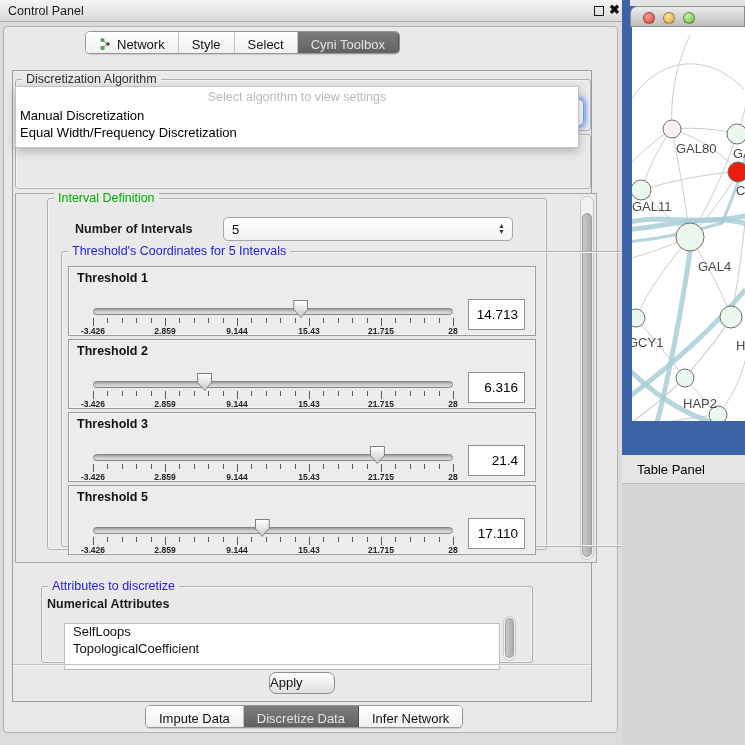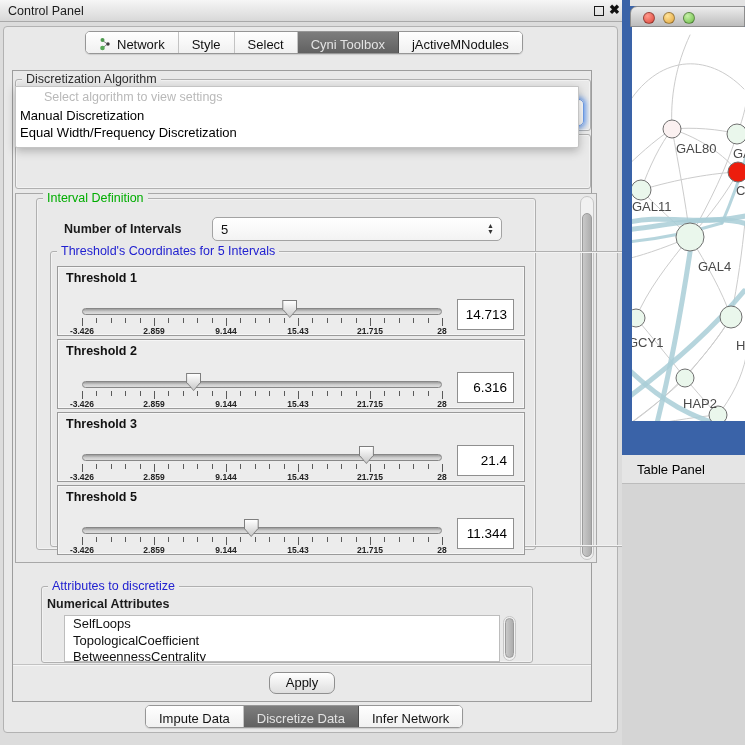--- a/index.html
+++ b/index.html
@@ -39,22 +39,22 @@
   .gtitle.blue  { color:var(--blue); }
 
   .combo { position:absolute; background:linear-gradient(#ffffff,#f3f3f3); border:1px solid #a3a3a3;
     border-radius:5px; font-size:13px; color:#111; display:flex; align-items:center; padding:0 22px 0 8px; }
   .combo .spin { position:absolute; right:7px; top:50%; transform:translateY(-50%);
     font-size:7px; line-height:6px; color:#333; text-align:center; }
   .combo.focus { box-shadow:0 0 5px 2px rgba(92,151,243,.85); border-color:#6f9ee8; }
 
   .popup { position:absolute; left:2px; top:15px; width:564px; height:62px; background:#fff;
     border:1px solid #c4c4c4; border-radius:0 0 2px 2px; box-shadow:0 3px 10px rgba(0,0,0,.25); z-index:50; }
-  .popup .hint { position:absolute; left:0; top:3px; width:100%; text-align:left;
-    font-size:12.5px; color:#b9b9b9;margin-left:28px; }
+  .popup .hint { position:absolute; left:0; top:3px; width:100%; text-align:center;
+    font-size:12.5px; color:#b9b9b9; }
   .popup .opt { position:absolute; left:4px; font-size:13px; color:#000; white-space:nowrap; }
   .popup .opt.b { font-weight:normal; }
 
   .scrollwrap { position:absolute; left:2px; top:122px; width:582px; height:370px;
     border:1px solid #a8a8a8; background:#e9e9e9; }
   .vtrack { position:absolute; background:#f1f1f1; border:1px solid #c6c6c6; border-radius:7px; }
   .vthumb { position:absolute; left:1px; width:10px; background:linear-gradient(90deg,#c9c9c9,#adadad);
     border:1px solid #9b9b9b; border-radius:6px; }
 
   .blabel { position:absolute; font-size:12.5px; font-weight:bold; color:#1b1b1b; white-space:nowrap; }
@@ -74,21 +74,21 @@
   .tlab { position:absolute; transform:translateX(-50%); font-size:8.5px; font-weight:bold; color:#222; white-space:nowrap; }
   .vbox { position:absolute; left:399px; top:32px; width:57px; height:31px; background:#fff;
     border:1px solid #8f8f8f; font-size:13.5px; color:#000; text-align:right; padding:7px 6px 0 0; }
 
   .listbox { position:absolute; background:#fff; border:1px solid #bdbdbd; overflow:hidden; }
   .listbox .li { font-size:13px; color:#111; padding:1px 0 1px 8px; line-height:14.5px; white-space:nowrap; }
 
   .sep { position:absolute; left:0; top:593px; width:578px; height:2px;
     border-top:1px solid #c2c2c2; border-bottom:1px solid #f6f6f6; }
   .button { position:absolute; background:linear-gradient(#ffffff,#dedede); border:1px solid #8f8f8f;
-    border-radius:7px; font-size:13px; color:#111; text-align:center; line-height:20px; }
+    border-radius:7px; font-size:13px; color:#111; text-align:left; line-height:20px; }
   #apply-btn { left:256px; top:601px; width:66px; height:22px; }
 
   
   .net-region { position:absolute; left:622px; top:0; width:123px; height:455px; background:var(--netblue); }
   .mac-top { position:absolute; left:630px; top:0px; width:115px; height:6px; background:#e3e3e3; }
   .mac-titlebar { position:absolute; left:630px; top:6px; width:115px; height:21px;
     background:linear-gradient(#ececec,#bdbdbd); border:1px solid #8d8d8d; border-radius:7px 0 0 0; }
   .light { position:absolute; top:4.5px; width:12px; height:12px; border-radius:50%; border:1px solid rgba(0,0,0,.35); }
   .light.r { left:12px; background:radial-gradient(circle at 35% 30%, #ff9a8d, #dd4338); }
   .light.y { left:32px; background:radial-gradient(circle at 35% 30%, #ffe39a, #e2a43a); }
@@ -125,23 +125,20 @@
       </div>
       <div class="seg">
         <span>Style</span>
       </div>
       <div class="seg">
         <span>Select</span>
       </div>
       <div class="seg sel">
         <span>Cyni Toolbox</span>
       </div>
-      <div class="seg">
-        <span>jActiveMNodules</span>
-      </div>
     </div>
 
   <div class="content">
 
     <div class="group" id="algo-group" style="left:2px;top:8px;width:576px;height:52px;">
       <span class="gtitle black">Discretization Algorithm</span>
       <div class="combo focus" style="left:8px;top:19px;width:560px;height:27px;">
         <span class="spin">▲<br>▼</span>
       </div>
     </div>
@@ -156,21 +153,21 @@
 
     <div class="group" style="left:2px;top:63px;width:576px;height:55px;">
       <span class="gtitle black">Table Data</span>
     </div>
 
     <div class="scrollwrap">
       <div class="vtrack" style="right:2px;top:2px;width:14px;height:364px;">
         <div class="vthumb" style="top:16px;height:344px;"></div>
       </div>
 
-      <div class="group" style="left:20px;top:4px;width:500px;height:352px;">
+      <div class="group" style="left:31px;top:4px;width:500px;height:352px;">
         <span class="gtitle green">Interval Definition</span>
         <span class="blabel" style="left:27px;top:23px;">Number of Intervals</span>
         <div class="combo" style="left:175px;top:18px;width:290px;height:24px;">
           <span>5</span>
           <span class="spin">▲<br>▼</span>
         </div>
 
         <div class="group" style="left:13px;top:52px;width:576px;height:296px;">
           <span class="gtitle blue">Threshold's Coordinates for 5 Intervals</span>
           <div id="thr-rows">
@@ -341,34 +338,33 @@
                   <div class="tick" style="left: 100%; height: 8px;"></div>
                 </div>
                 <div class="tlabels">
                   <span class="tlab" style="left: 0%;">-3.426</span>
                   <span class="tlab" style="left: 20%;">2.859</span>
                   <span class="tlab" style="left: 40%;">9.144</span>
                   <span class="tlab" style="left: 60%;">15.43</span>
                   <span class="tlab" style="left: 80%;">21.715</span>
                   <span class="tlab" style="left: 100%;">28</span>
                 </div>
-                <div class="vbox">11.344</div>
+                <div class="vbox">17.110</div>
               </div>
             </div>
         </div>
       </div>
     </div>
 
     <div class="group" style="left:28px;top:515px;width:492px;height:77px;">
       <span class="gtitle blue">Attributes to discretize</span>
       <span class="blabel" style="left:5px;top:10px;">Numerical Attributes</span>
-      <div class="listbox" id="attr-list" style="left:22px;top:28px;width:436px;height:47px;">
+      <div class="listbox" id="attr-list" style="left:22px;top:36px;width:436px;height:47px;">
           <div class="li">SelfLoops</div>
           <div class="li">TopologicalCoefficient</div>
-          <div class="li">BetweennessCentrality</div>
         </div>
       <div class="vtrack" style="left:461px;top:29px;width:13px;height:45px;">
         <div class="vthumb" style="top:1px;height:40px;width:9px;"></div>
       </div>
     </div>
 
     <div class="sep"></div>
     <div class="button" id="apply-btn">Apply</div>
   </div>
 

